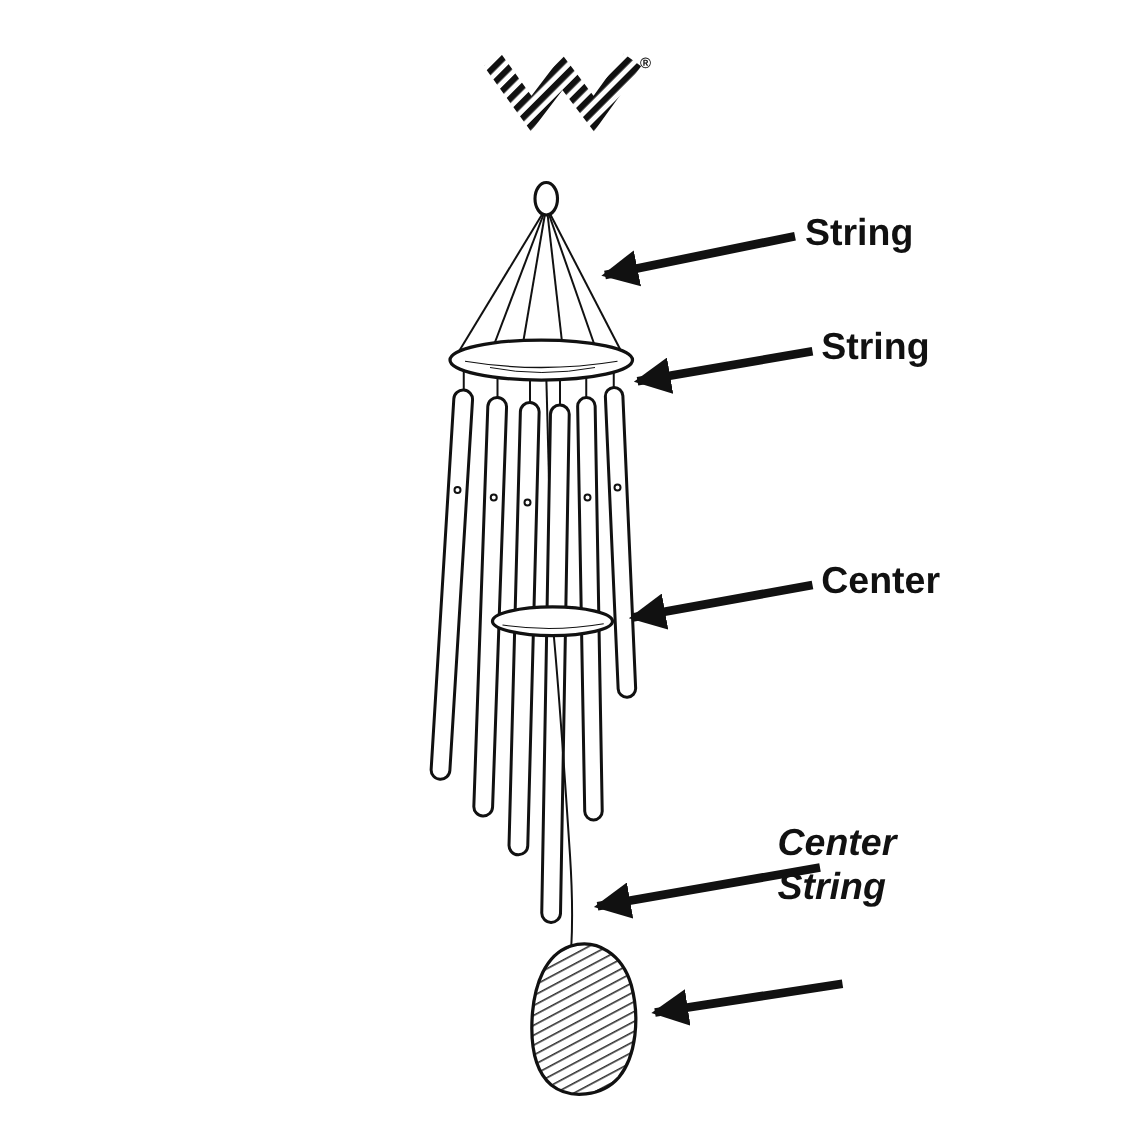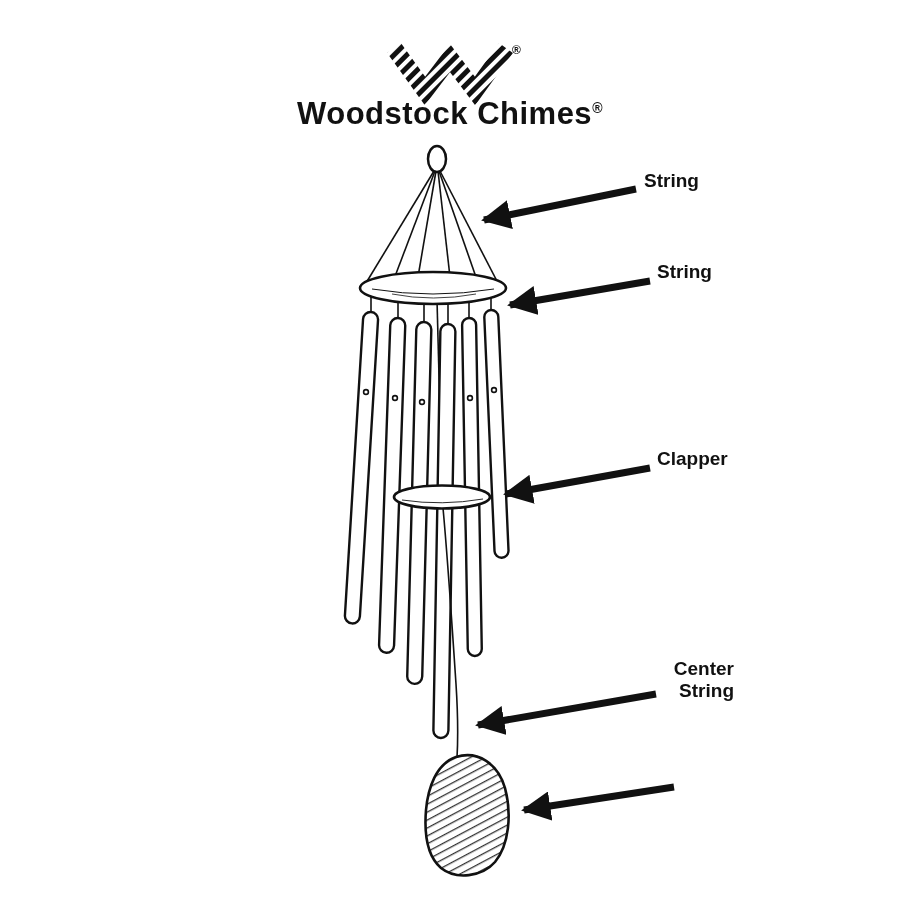--- a/index.html
+++ b/index.html
@@ -30,30 +30,31 @@
     font-weight: bold;
     color: #111;
     letter-spacing: 0.5px;
   }
   .brand-title sup {
     font-size: 14px;
     font-weight: bold;
   }
   .part-label {
     position: absolute;
-    font-size: 19px;
+    font-size: 30px;
     font-weight: bold;
     color: #111;
     white-space: nowrap;
   }
   .part-label.wrap {
     white-space: normal;
     width: 112px;
-    text-align: right;
+    text-align: left;
     line-height: 1.15;
+    font-style: italic;
   }
 </style>
 </head>
 <body>
 
 <div class="canvas">
 
   <svg class="artwork" width="900" height="900" viewBox="0 0 900 900">
     <defs>
       <pattern id="logoStripes" width="9" height="9" patternUnits="userSpaceOnUse" patternTransform="rotate(45)">
@@ -145,26 +146,23 @@
 
     <g stroke="#111" stroke-width="7" marker-end="url(#ah)">
       <line x1="636" y1="189" x2="484" y2="220"></line>
       <line x1="650" y1="281" x2="510" y2="305"></line>
       <line x1="650" y1="468" x2="506" y2="494"></line>
       <line x1="656" y1="694" x2="478" y2="725"></line>
       <line x1="674" y1="787" x2="524" y2="810"></line>
     </g>
   </svg>
 
-  <div class="brand-title">
-    <span>Woodstock Chimes</span><sup>®</sup>
-  </div>
 
   <div class="part-label" style="left:644px; top:170px;">String</div>
 
   <div class="part-label" style="left:657px; top:261px;">String</div>
 
-  <div class="part-label" style="left:657px; top:448px;">Clapper</div>
+  <div class="part-label" style="left:657px; top:448px;">Center</div>
 
   <div class="part-label wrap" style="left:622px; top:658px;">Center String</div>
 
 
 </div>
 
 </body></html>

